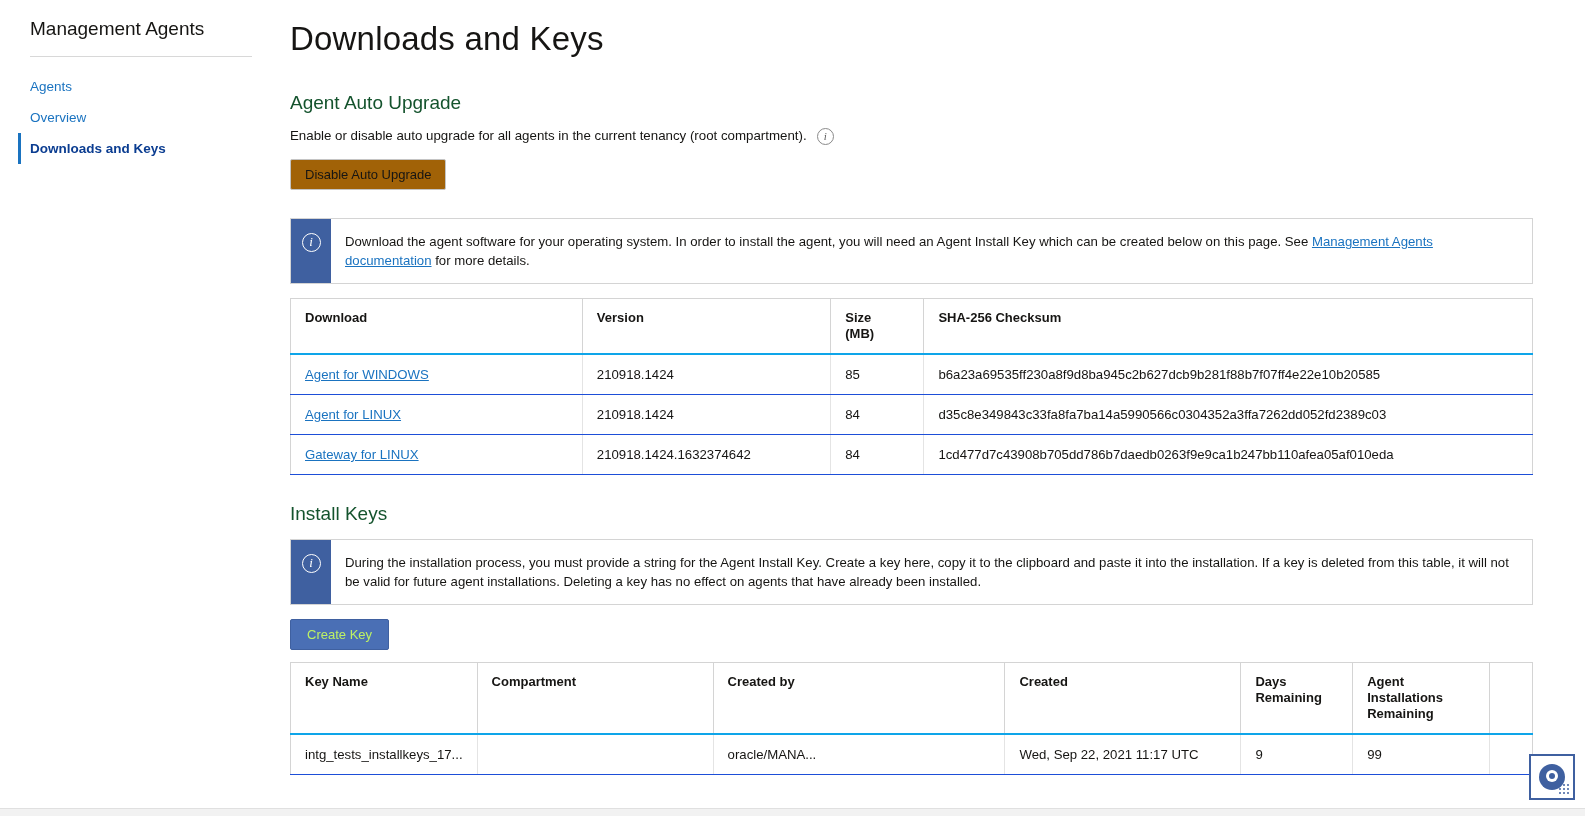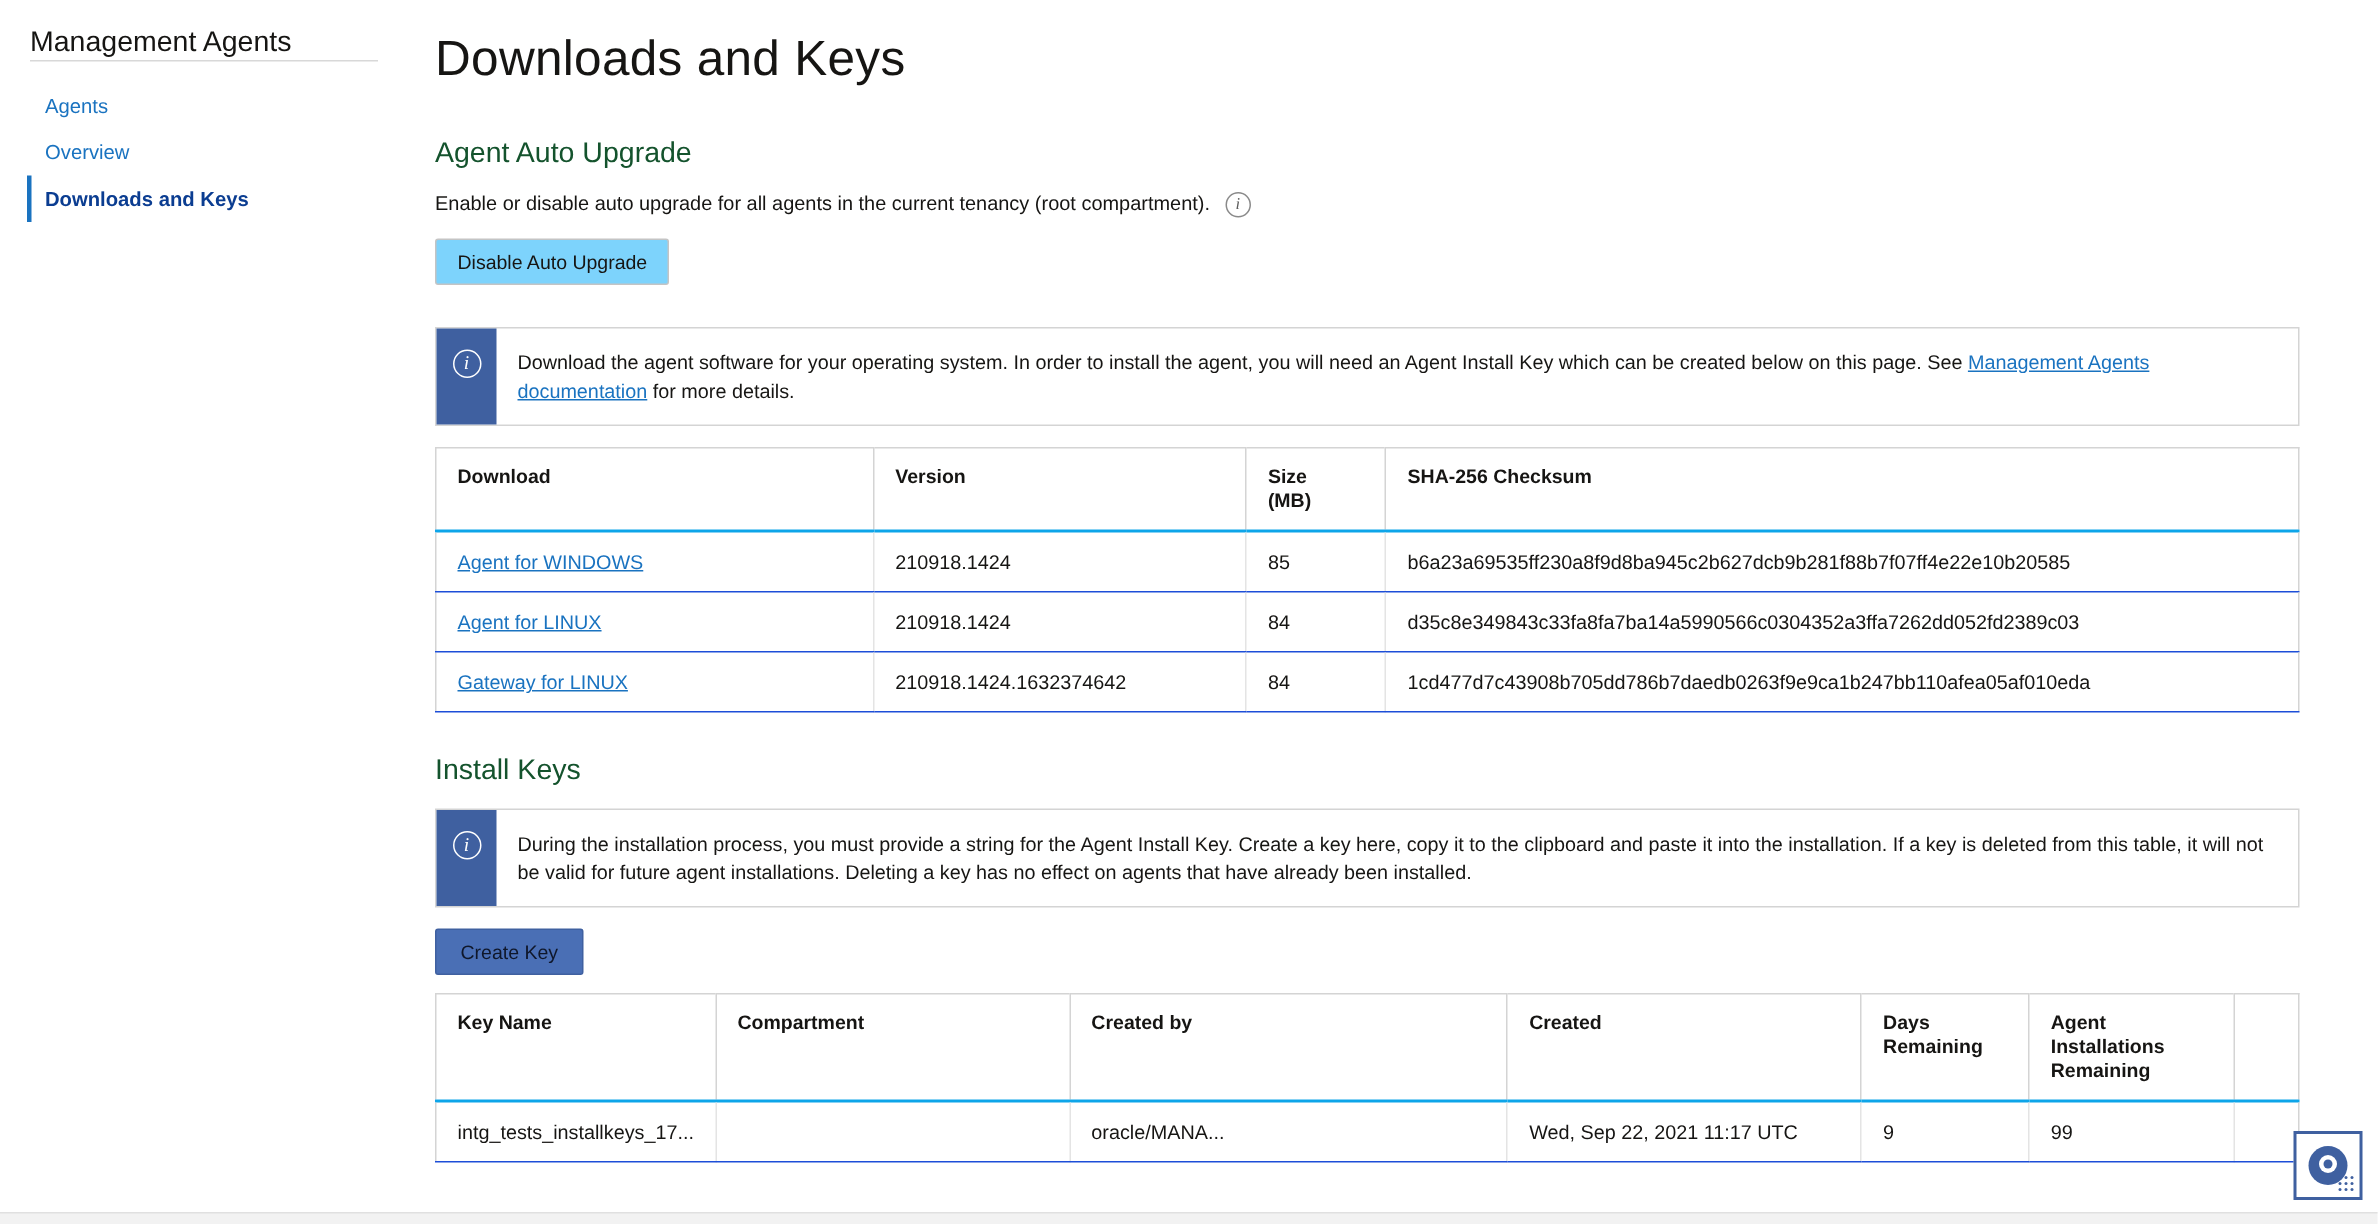--- a/index.html
+++ b/index.html
@@ -17,22 +17,23 @@
   .sidebar {
     width: 272px;
     flex: 0 0 272px;
     padding: 18px 20px 0 18px;
     background: #ffffff;
   }
   .sidebar-title {
     font-size: 19px;
     color: #161513;
     font-weight: 400;
+    padding-bottom: 16px;
     border-bottom: 1px solid #d8d8d8;
-    margin: 0 0 14px 2px;
+    margin: 0 0 14px 12px;
   }
   .nav-item {
     font-size: 13.5px;
     color: #1a73c0;
     padding: 7px 0 7px 12px;
     cursor: pointer;
     line-height: 17px;
   }
   .nav-item.active {
     color: #0b3d91;
@@ -76,35 +77,35 @@
     border-radius: 50%;
     color: #5b5b5b;
     font-size: 11px;
     font-style: italic;
     font-family: "Liberation Serif", serif;
     line-height: 15px;
     text-align: center;
     display: inline-block;
   }
   .btn-secondary {
-    background: #7dd3fc;
+    background: #a16207;
     border: 1px solid #c4c4c4;
     border-radius: 2px;
     font-size: 13px;
     color: #161513;
     padding: 7px 14px;
     cursor: pointer;
     font-family: "Liberation Sans", sans-serif;
   }
   .btn-primary {
     background: #4a6fb5;
     border: 1px solid #3f60a0;
     border-radius: 2px;
     font-size: 13px;
-    color: #0f172a;
+    color: #bef264;
     padding: 7px 16px;
     cursor: pointer;
     font-family: "Liberation Sans", sans-serif;
   }
 
   
   .banner {
     display: flex;
     border: 1px solid #d4d4d4;
     background: #ffffff;

